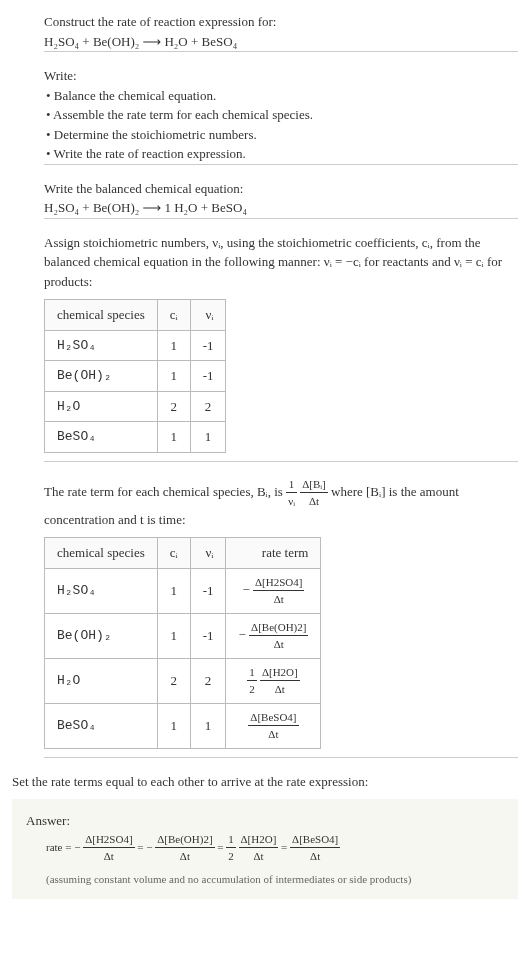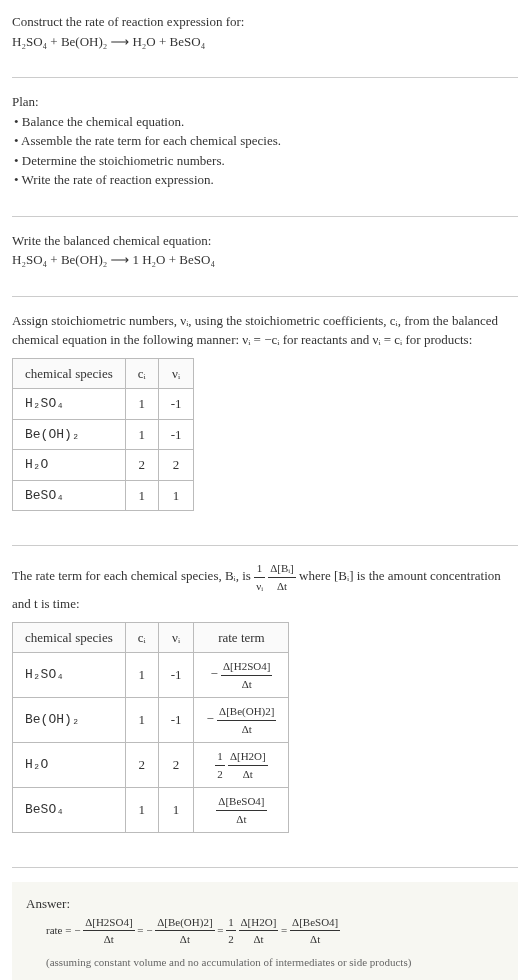--- a/index.html
+++ b/index.html
@@ -11,42 +11,44 @@
       font-family: Georgia, 'Times New Roman', serif;
       background: #fff;
       width: 530px;
       padding: 12px;
       font-size: 13px;
       color: #333;
       line-height: 1.5;
     }
     .section {
       margin-bottom: 14px;
-      padding-bottom: 26px;
+      padding-bottom: 0;
       border-bottom: 1px solid #ccc;
+      margin-left: 32px;
     }
     .section:last-of-type {
       border-bottom: none;
     }
     .bullet {
       padding-left: 2px;
     }
     table {
       border-collapse: collapse;
       margin: 8px 0;
       font-size: 13px;
     }
     th, td {
       border: 1px solid #bbb;
       padding: 5px 12px;
       text-align: center;
     }
     th {
       font-weight: normal;
       background: #fafafa;
+      text-align: right;
     }
     td.species {
       text-align: left;
       font-family: Liberation Mono, monospace;
     }
     .note {
       font-size: 11px;
       color: #666;
     }
     .answer-box {
@@ -87,21 +89,21 @@
   </style>
 </head>
 <body>
 
 <div class="section">
   <div>Construct the rate of reaction expression for:</div>
   <div>H₂SO₄ + Be(OH)₂ ⟶ H₂O + BeSO₄</div>
 </div>
 
 <div class="section">
-  <div>Plan:</div>
+  <div>Write:</div>
   <div class="bullet">• Balance the chemical equation.</div>
   <div class="bullet">• Assemble the rate term for each chemical species.</div>
   <div class="bullet">• Determine the stoichiometric numbers.</div>
   <div class="bullet">• Write the rate of reaction expression.</div>
 </div>
 
 <div class="section">
   <div>Write the balanced chemical equation:</div>
   <div>H₂SO₄ + Be(OH)₂ ⟶ 1 H₂O + BeSO₄</div>
 </div>
@@ -208,20 +210,21 @@
           <span class="top">Δ[BeSO4]</span>
           <span class="bot">Δt</span>
         </span>
       </td>
     </tr>
   </tbody>
     </table>
 </div>
 
 <div>
+  <div>Set the rate terms equal to each other to arrive at the rate expression:</div>
   <div class="answer-box">
     <div class="answer-label">Answer:</div>
     <div class="answer-eq">
       <span>rate = −</span>
       <span class="frac">
         <span class="top">Δ[H2SO4]</span>
         <span class="bot">Δt</span>
       </span>
       <span> = −</span>
       <span class="frac">

